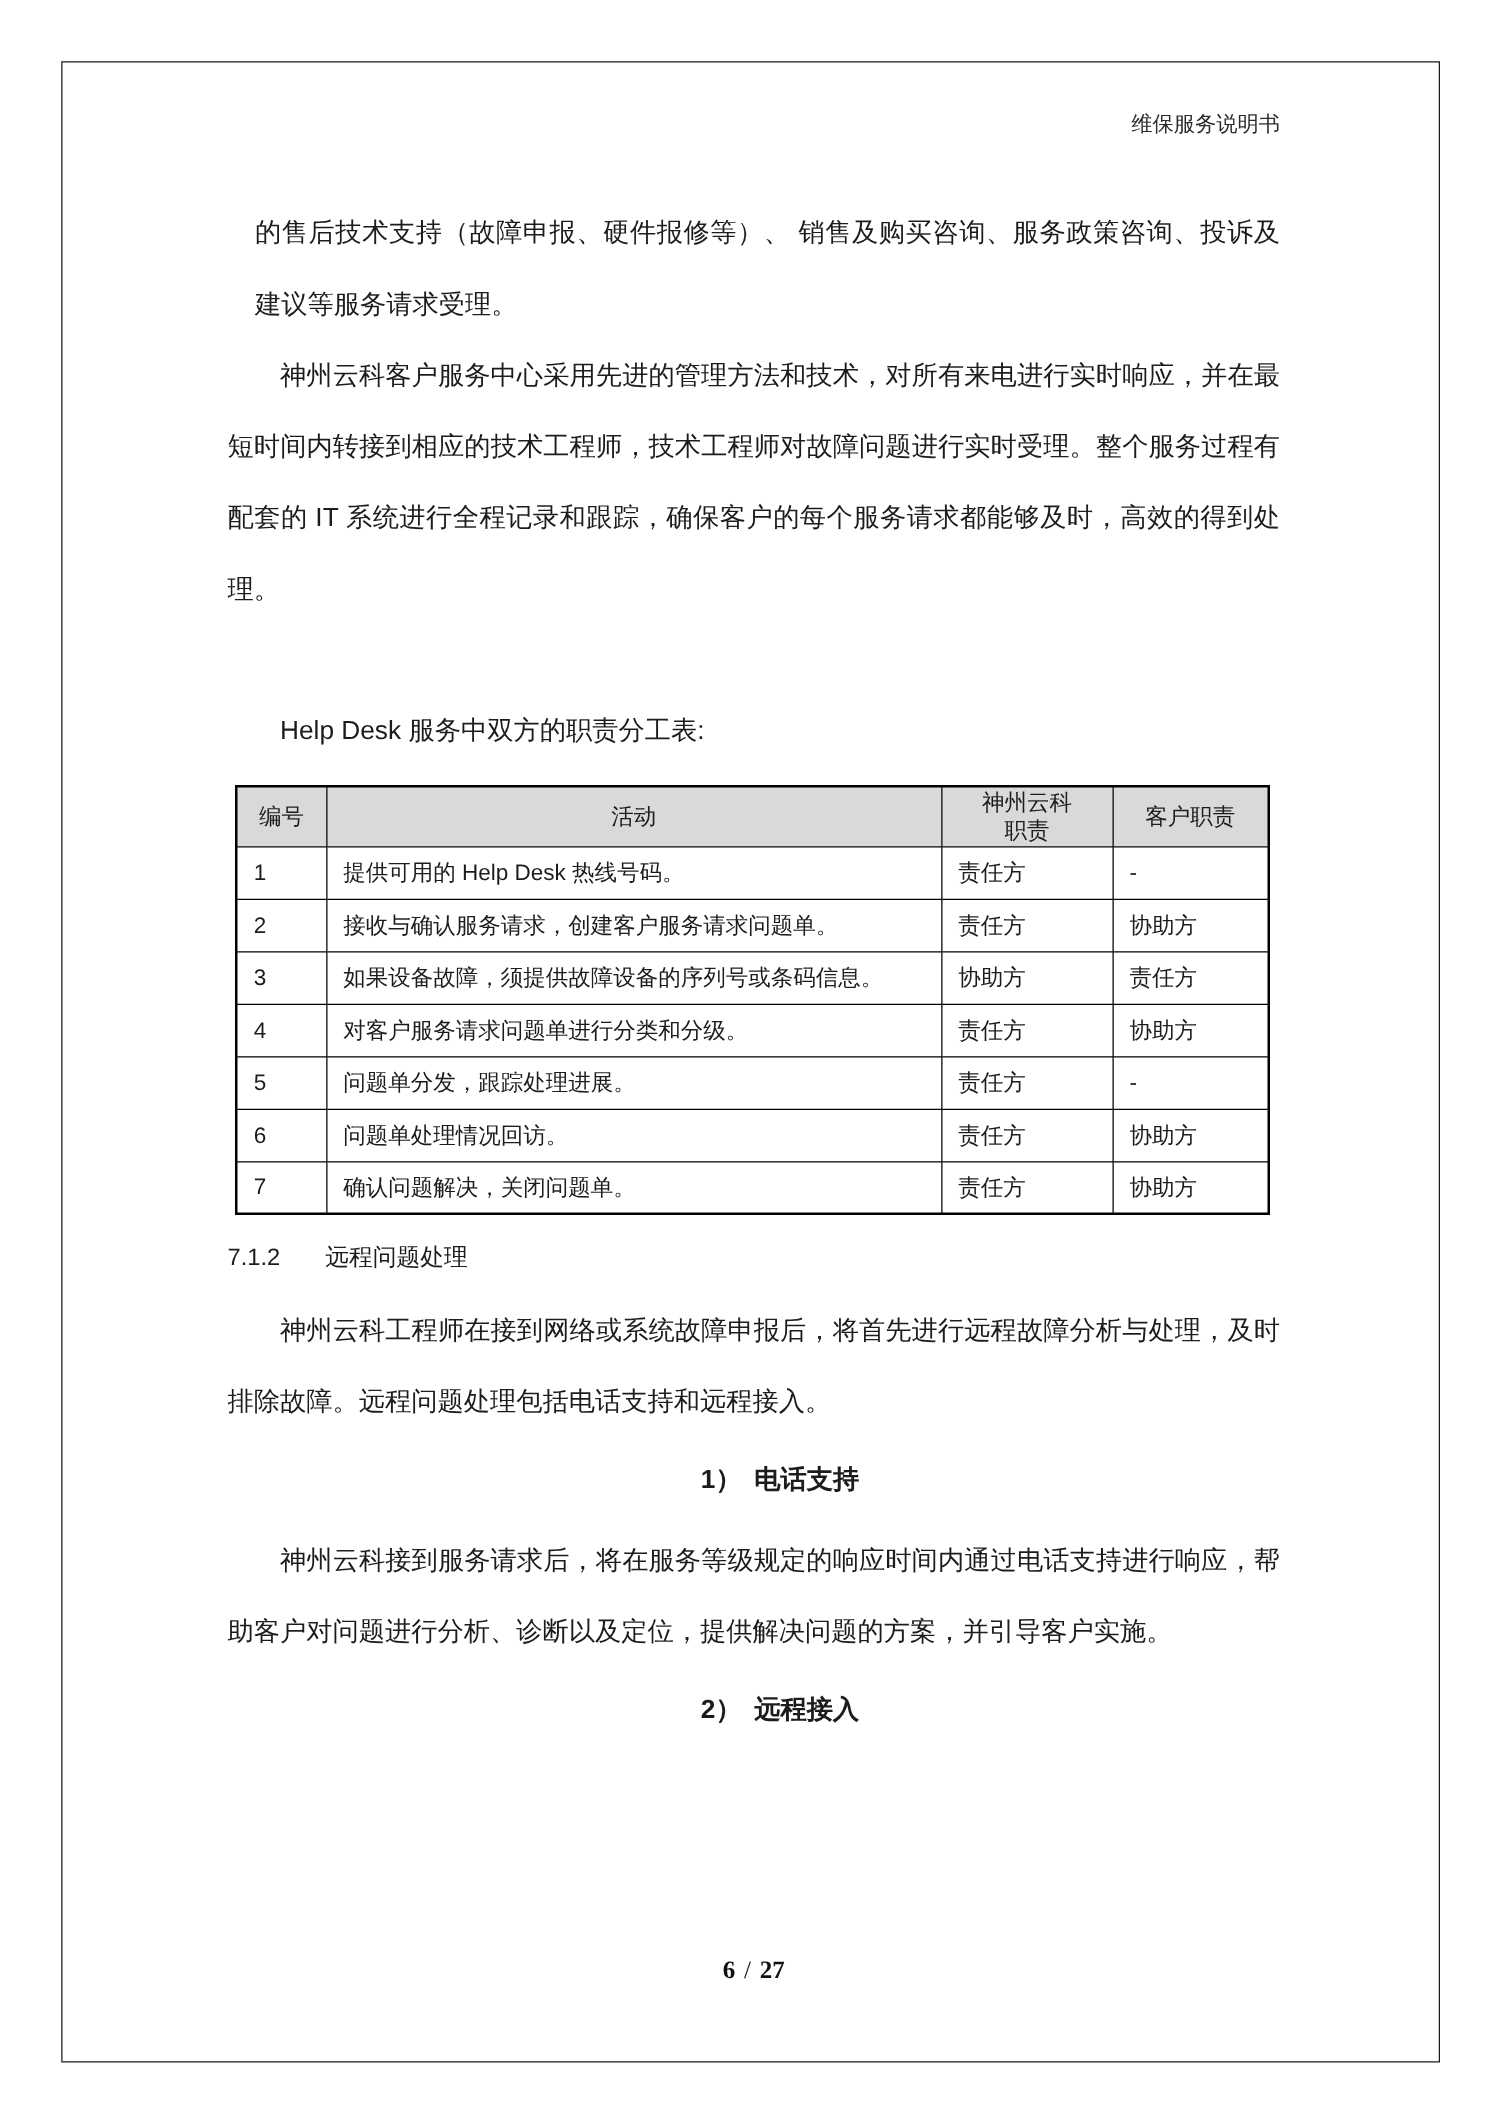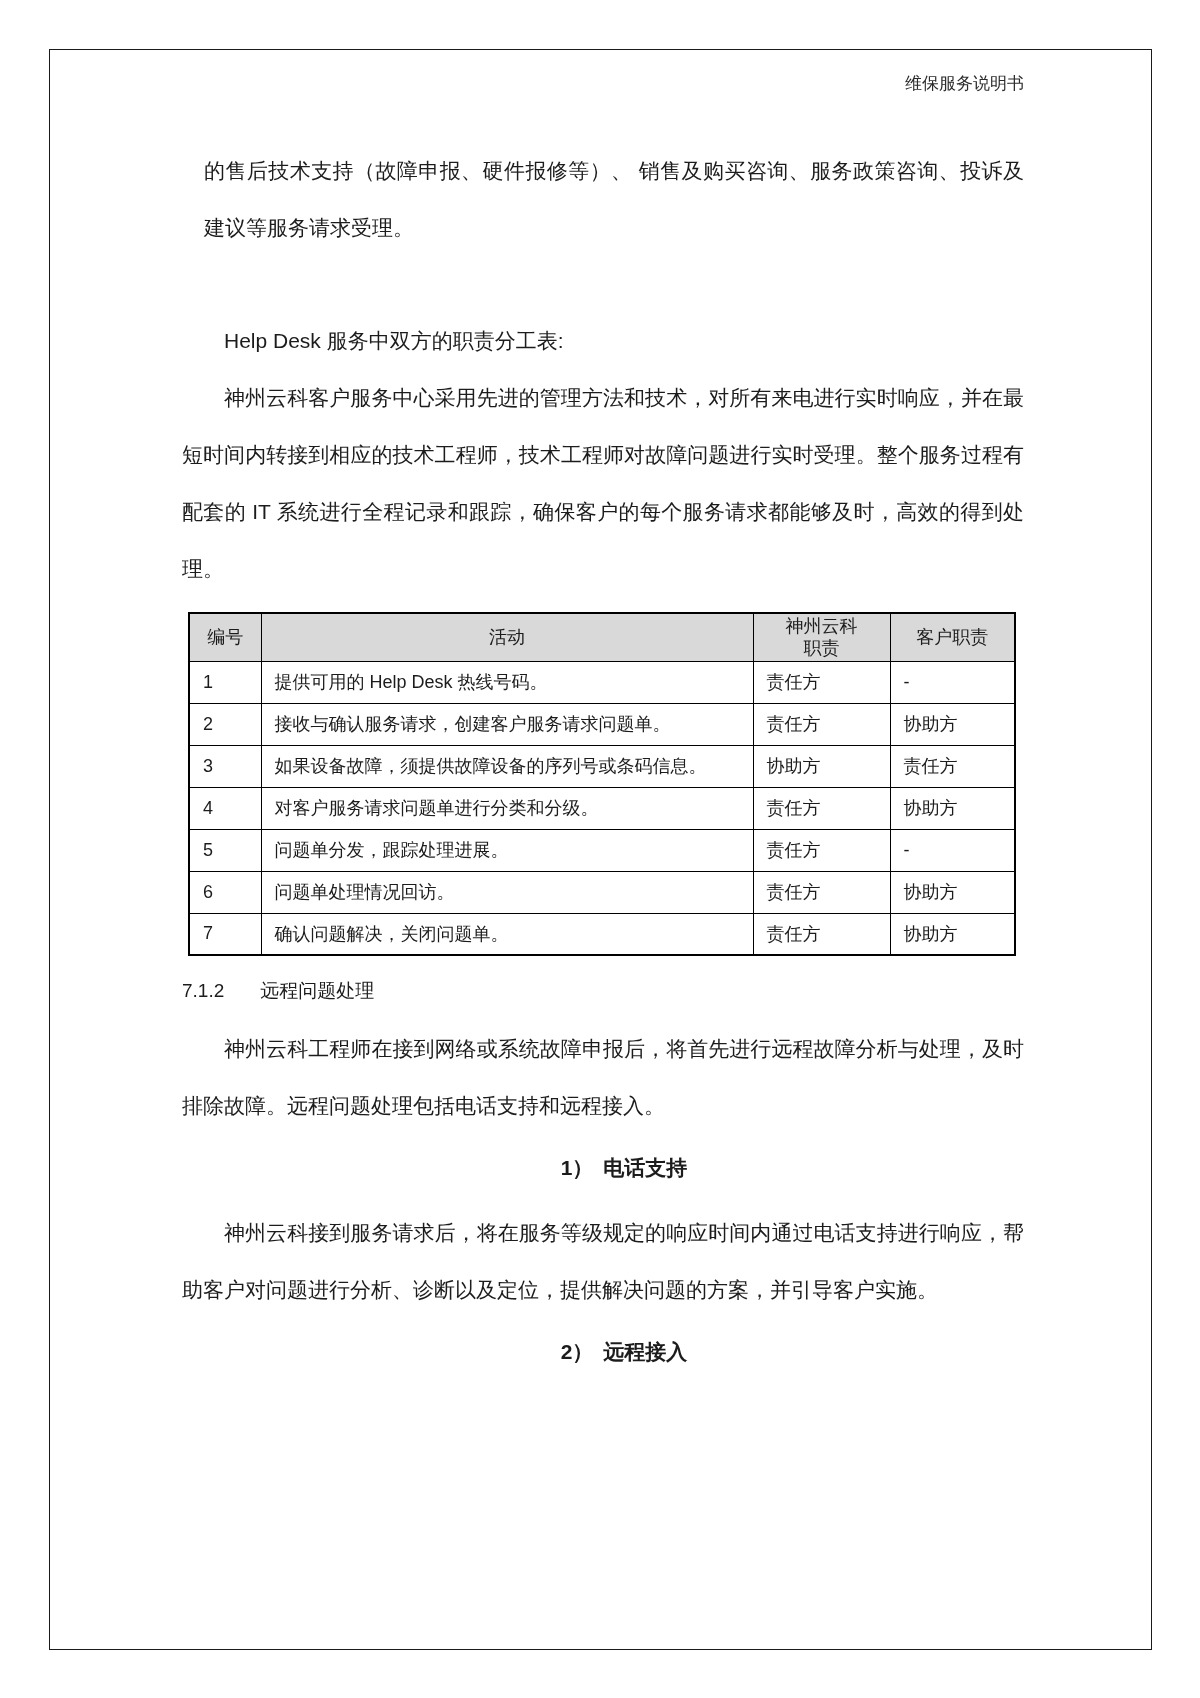--- a/index.html
+++ b/index.html
@@ -14,21 +14,21 @@
     position: absolute; inset: 0;
     background: #ffffff;
   }
   .frame {
     position: absolute;
     left: 49px; top: 49px; right: 48px; bottom: 48px;
     border: 1.5px solid #1a1a1a;
   }
   .content {
     position: absolute;
-    left: 132px; top: 0;
+    left: 132px; top: 16px;
     width: 842px;
   }
   .doc-header {
     margin-top: 24px;
     text-align: right;
     font-family: "Liberation Serif", serif;
     font-size: 17px;
     line-height: 20px;
     color: #2b2b2b;
   }
@@ -112,23 +112,23 @@
 <body>
 
 <div class="page">
   <div class="frame">
     <div class="content">
 
       <div class="doc-header">维保服务说明书</div>
 
       <p class="para para-1">的售后技术支持（故障申报、硬件报修等）、 销售及购买咨询、服务政策咨询、投诉及建议等服务请求受理。</p>
 
+      <p class="para para-2 indent">神州云科客户服务中心采用先进的管理方法和技术，对所有来电进行实时响应，并在最短时间内转接到相应的技术工程师，技术工程师对故障问题进行实时受理。整个服务过程有配套的 IT 系统进行全程记录和跟踪，确保客户的每个服务请求都能够及时，高效的得到处理。</p>
+
       <p class="para table-intro">Help Desk 服务中双方的职责分工表:</p>
-
-      <p class="para para-2 indent">神州云科客户服务中心采用先进的管理方法和技术，对所有来电进行实时响应，并在最短时间内转接到相应的技术工程师，技术工程师对故障问题进行实时受理。整个服务过程有配套的 IT 系统进行全程记录和跟踪，确保客户的每个服务请求都能够及时，高效的得到处理。</p>
 
       <table class="resp">
         <colgroup>
           <col style="width:72px">
           <col style="width:492px">
           <col style="width:137px">
           <col style="width:125px">
         </colgroup>
         <thead>
           <tr>
@@ -197,14 +197,17 @@
 
       <p class="para para-4 indent">神州云科接到服务请求后，将在服务等级规定的响应时间内通过电话支持进行响应，帮助客户对问题进行分析、诊断以及定位，提供解决问题的方案，并引导客户实施。</p>
 
       <div class="subhead">
         <span class="sub-num">2）</span><span>远程接入</span>
       </div>
 
 
     </div>
 
+    <div class="footer">
+      <span class="pg">6</span><span class="sep">/</span><span class="pg">27</span>
+    </div>
   </div>
 </div>
 
 </body></html>

